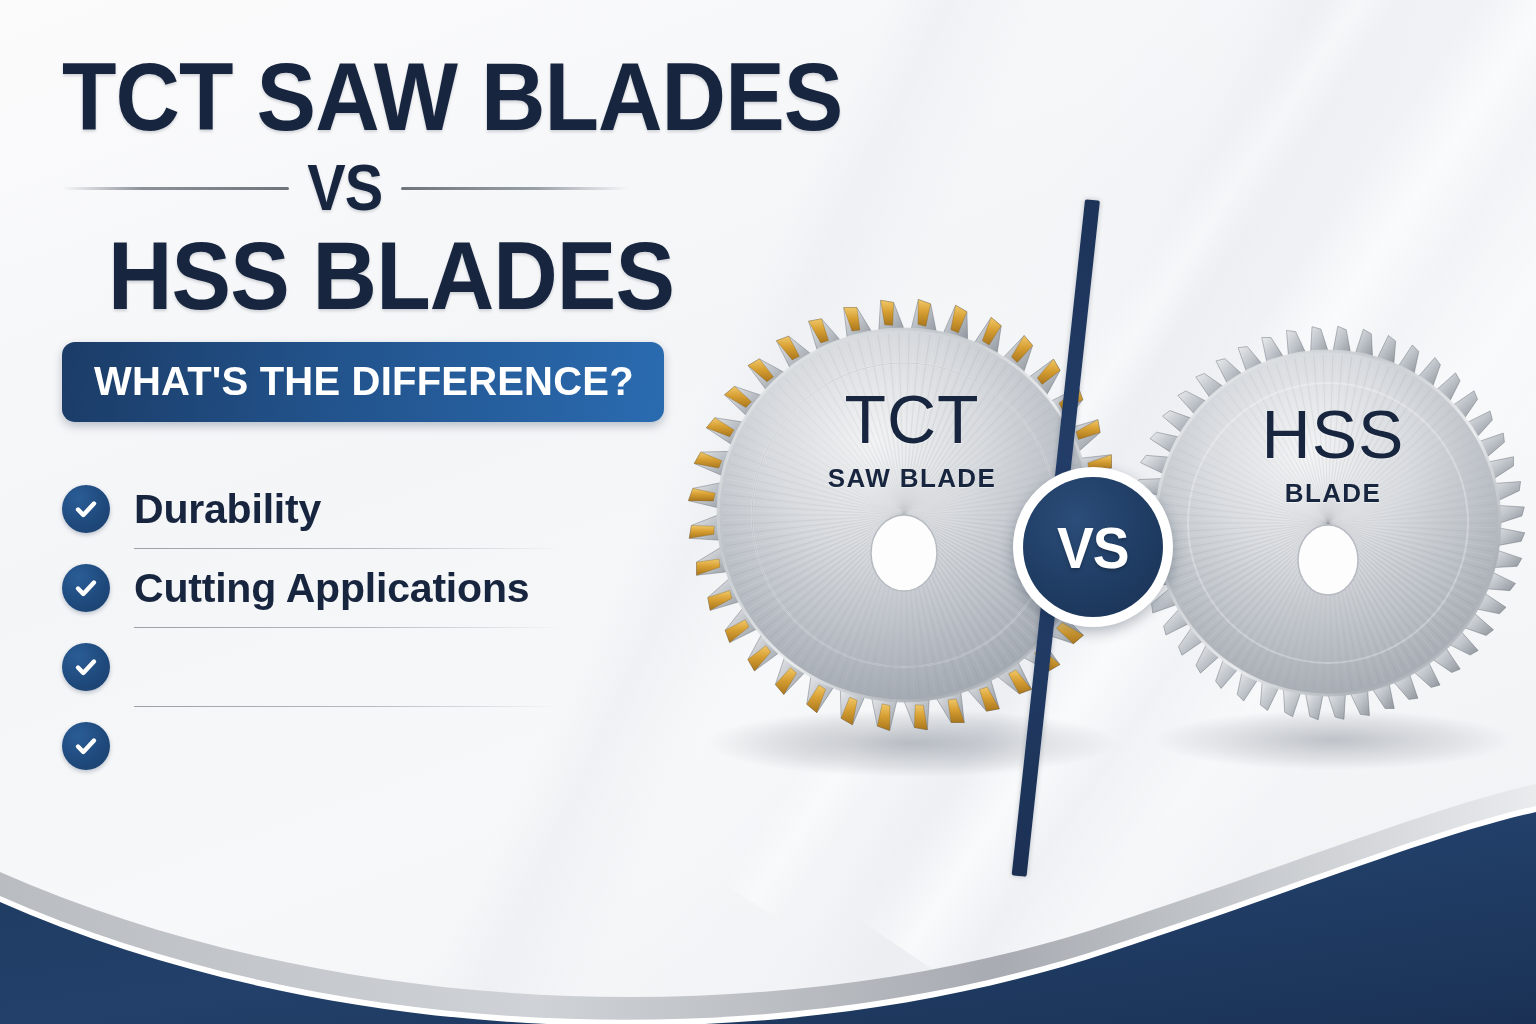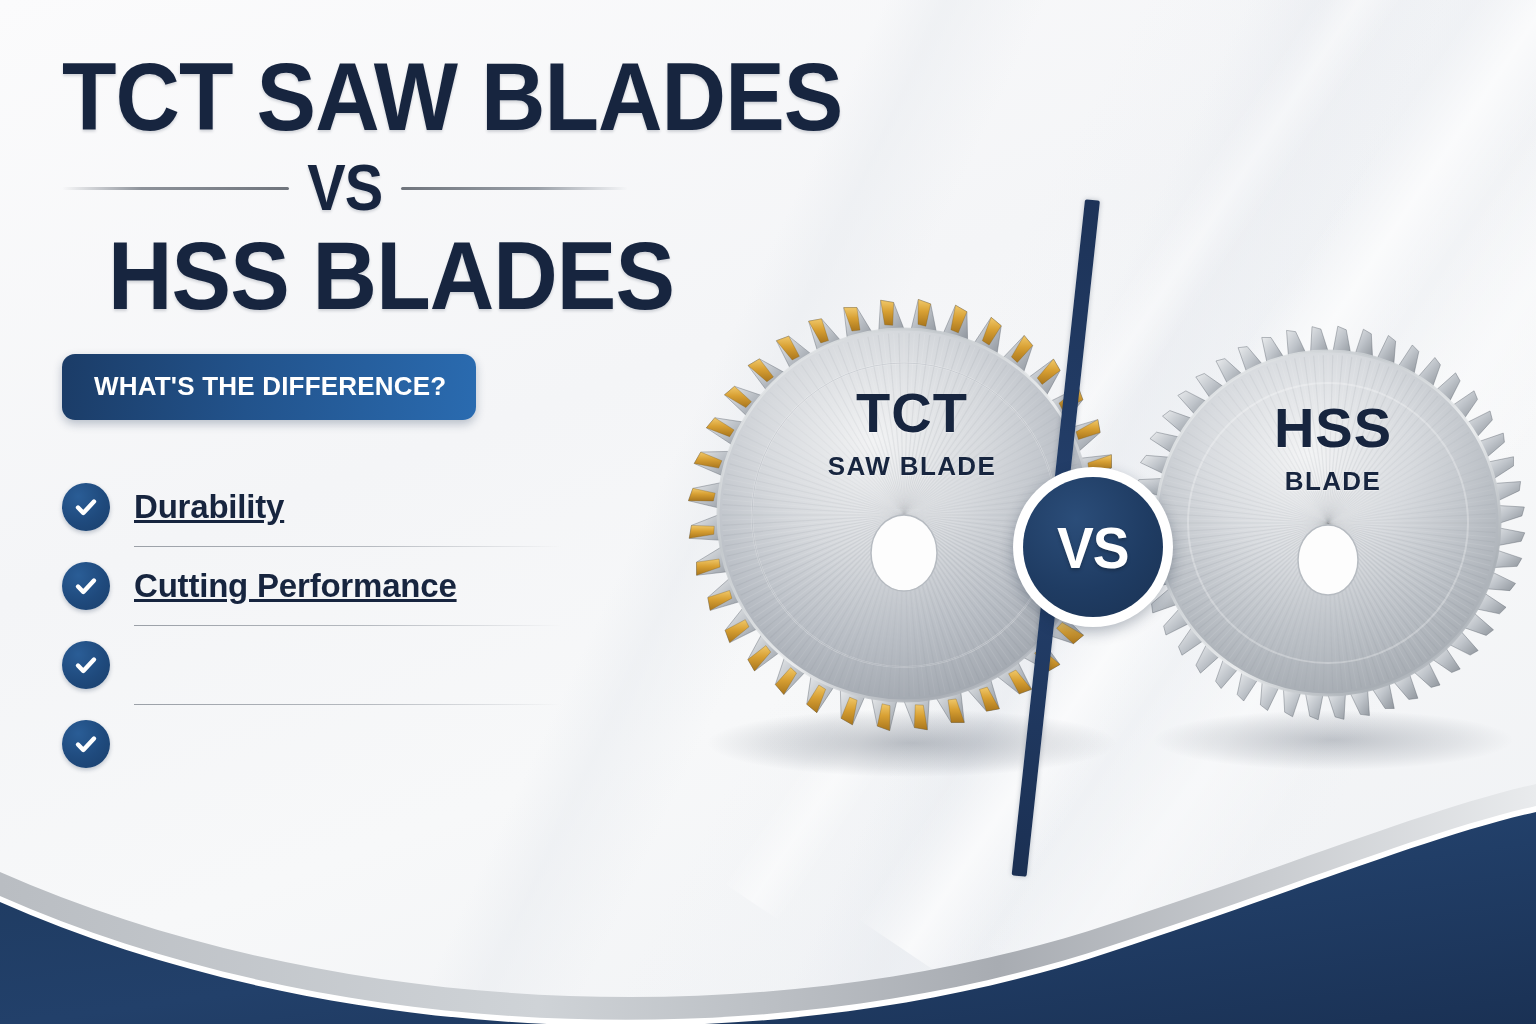--- a/index.html
+++ b/index.html
@@ -39,56 +39,56 @@
   .title-3{font-size:97px;transform:scaleX(.92);transform-origin:left center;margin-top:6px;padding-left:50px;}
   .vs-row{display:flex;align-items:center;gap:14px;height:74px;margin:10px 0 6px 0;width:566px;}
   .vs-rule{height:3px;flex:1;border-radius:2px;}
   .vs-rule.l{background:linear-gradient(90deg,rgba(150,155,163,0) 0%,#8d929a 35%,#6f747c 100%);}
   .vs-rule.r{background:linear-gradient(90deg,#6f747c 0%,#9aa0a8 60%,rgba(150,155,163,0) 100%);}
   .vs-word{
     color:#17253f;font-size:64px;font-weight:700;letter-spacing:-1px;
     transform:scaleX(.9);text-shadow:0 2px 3px rgba(30,40,60,.18);
   }
   .badge{
-    margin-top:34px;display:inline-block;
+    margin-top:22px;display:inline-block;
     background:linear-gradient(96deg,#1b3c67 0%,#22538c 45%,#2a6bb0 100%);
     color:#ffffff;border-radius:13px;
     padding:17px 30px 18px 32px;
-    font-size:26px;font-weight:700;letter-spacing:.2px;
+    font-size:40px;font-weight:700;letter-spacing:.2px;
     box-shadow:0 4px 10px rgba(24,45,80,.28);
     white-space:nowrap;
   }
   .checklist{margin-top:48px;width:500px;}
   .check-row{display:flex;align-items:center;gap:24px;height:78px;}
   .check-circle{
     width:48px;height:48px;flex:0 0 48px;border-radius:50%;
     background:radial-gradient(circle at 34% 28%,#2a5d96 0%,#1f4a7d 55%,#1a3f6c 100%);
     display:flex;align-items:center;justify-content:center;
     box-shadow:0 2px 4px rgba(20,40,70,.25);
   }
   .check-circle svg{display:block;}
-  .check-label{color:#17253f;font-size:33px;font-weight:700;letter-spacing:-.2px;white-space:nowrap;text-decoration:underline;}
+  .check-label{color:#17253f;font-size:41px;font-weight:700;letter-spacing:-.2px;white-space:nowrap;}
   .check-sep{height:1px;margin-left:72px;width:428px;
     background:linear-gradient(90deg,#9ba0a7 0%,#b6bac0 55%,rgba(190,194,200,0) 100%);}
 
   
   .art{position:absolute;left:640px;top:0;width:896px;height:1024px;}
   .divider-line{
     position:absolute;left:1085px;top:200px;width:15px;height:680px;
     background:linear-gradient(180deg,#1d3358 0%,#24406c 50%,#1b3053 100%);
     transform:rotate(6.2deg);transform-origin:top center;border-radius:2px;
     box-shadow:0 0 5px rgba(20,35,60,.25);
   }
   .blade{position:absolute;}
   .blade svg{display:block;overflow:visible;}
   .blade-label{
     position:absolute;left:0;right:0;text-align:center;color:#17253f;pointer-events:none;
     text-shadow:0 1px 1px rgba(255,255,255,.45);
   }
-  .bl-main{font-size:56px;font-weight:700;letter-spacing:1px;line-height:1;}
+  .bl-main{font-size:68px;font-weight:400;letter-spacing:1px;line-height:1;}
   .bl-sub{font-size:26px;font-weight:700;letter-spacing:1.4px;line-height:1;margin-top:12px;}
 
   .vs-badge{
     position:absolute;left:1013px;top:467px;width:160px;height:160px;border-radius:50%;
     background:#ffffff;display:flex;align-items:center;justify-content:center;
     box-shadow:0 5px 14px rgba(20,35,60,.3);
   }
   .vs-badge-inner{
     width:140px;height:140px;border-radius:50%;
     background:radial-gradient(circle at 38% 30%,#2b4d79 0%,#1f3c63 55%,#1a3253 100%);
@@ -137,21 +137,21 @@
         <div class="check-label">Durability</div>
       </div>
       <div class="check-sep"></div>
 
       <div class="check-row">
         <div class="check-circle">
           <svg width="28" height="28" viewBox="0 0 28 28">
               <path d="M6 14.5 L11.3 20 L22 8.6" fill="none" stroke="#ffffff" stroke-width="4.4" stroke-linecap="round" stroke-linejoin="round"></path>
             </svg>
         </div>
-        <div class="check-label">Cutting Performance</div>
+        <div class="check-label">Cutting Applications</div>
       </div>
       <div class="check-sep"></div>
 
       <div class="check-row">
         <div class="check-circle">
           <svg width="28" height="28" viewBox="0 0 28 28">
               <path d="M6 14.5 L11.3 20 L22 8.6" fill="none" stroke="#ffffff" stroke-width="4.4" stroke-linecap="round" stroke-linejoin="round"></path>
             </svg>
         </div>
       </div>

